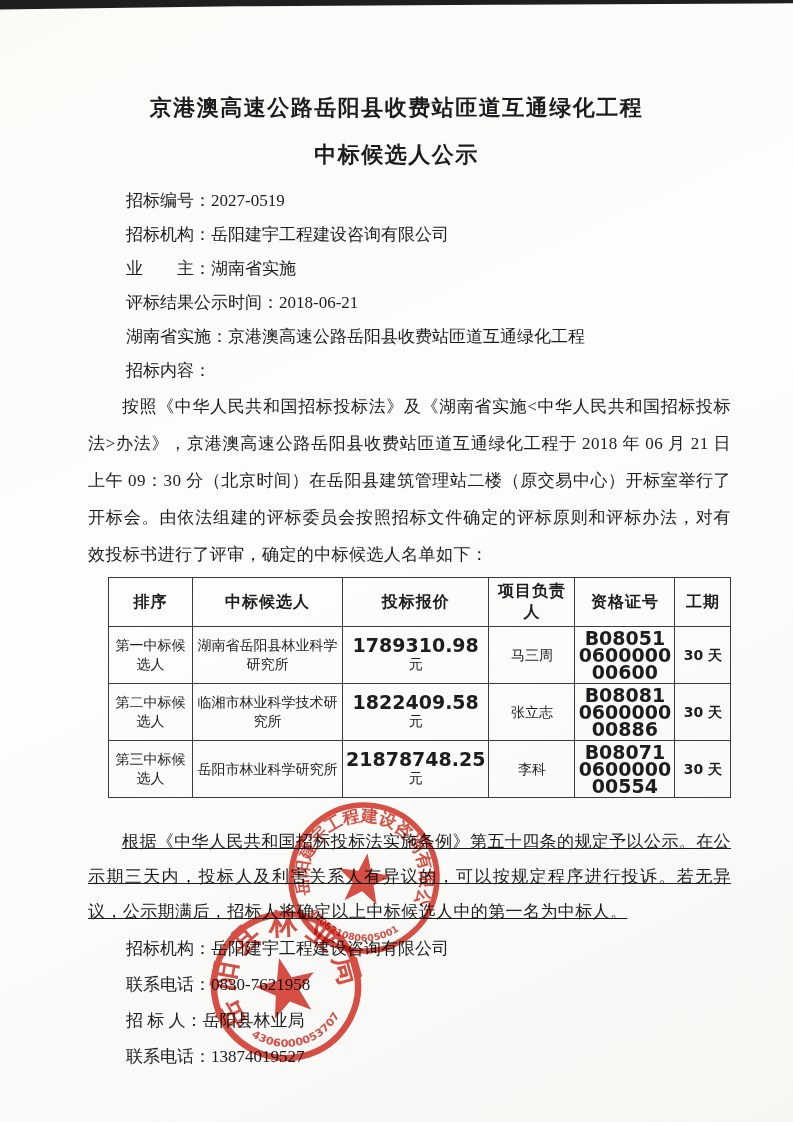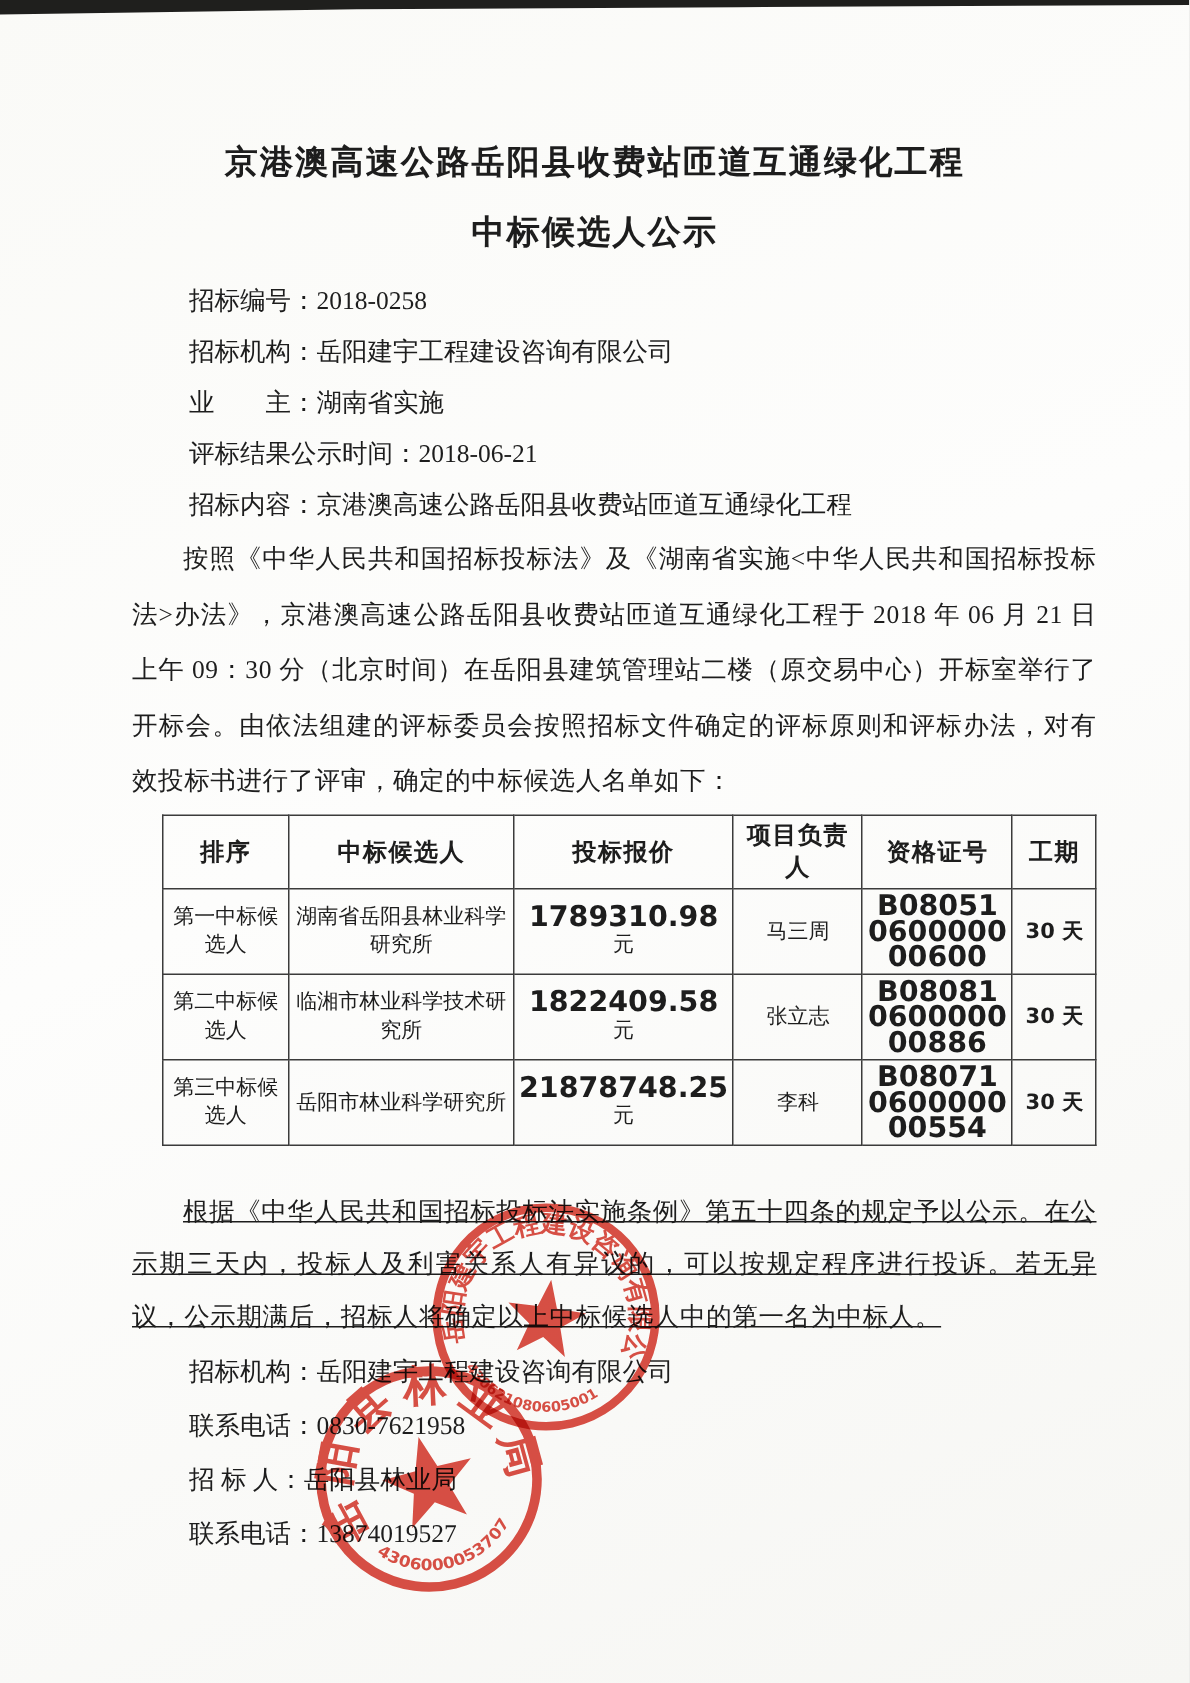--- a/index.html
+++ b/index.html
@@ -48,25 +48,26 @@
   <div class="scan-band"></div>
 
   <div class="content">
 
     <div class="title-block">
       <div>京港澳高速公路岳阳县收费站匝道互通绿化工程</div>
       <div>中标候选人公示</div>
     </div>
 
     <div class="meta">
-      <div>招标编号：2018-0258</div>
+      <div>招标编号：2027-0519</div>
       <div>招标机构：岳阳建宇工程建设咨询有限公司</div>
       <div>业　　主：湖南省实施</div>
       <div>评标结果公示时间：2018-06-21</div>
-      <div>招标内容：京港澳高速公路岳阳县收费站匝道互通绿化工程</div>
+      <div>湖南省实施：京港澳高速公路岳阳县收费站匝道互通绿化工程</div>
+      <div>招标内容：</div>
     </div>
 
     <p class="para">按照《中华人民共和国招标投标法》及《湖南省实施&lt;中华人民共和国招标投标法&gt;办法》，京港澳高速公路岳阳县收费站匝道互通绿化工程于 2018 年 06 月 21 日上午 09：30 分（北京时间）在岳阳县建筑管理站二楼（原交易中心）开标室举行了开标会。由依法组建的评标委员会按照招标文件确定的评标原则和评标办法，对有效投标书进行了评审，确定的中标候选人名单如下：</p>
 
     <table class="bid">
       <colgroup>
         <col style="width:84px">
           <col style="width:150px">
           <col style="width:92px">
         <col style="width:86px">

